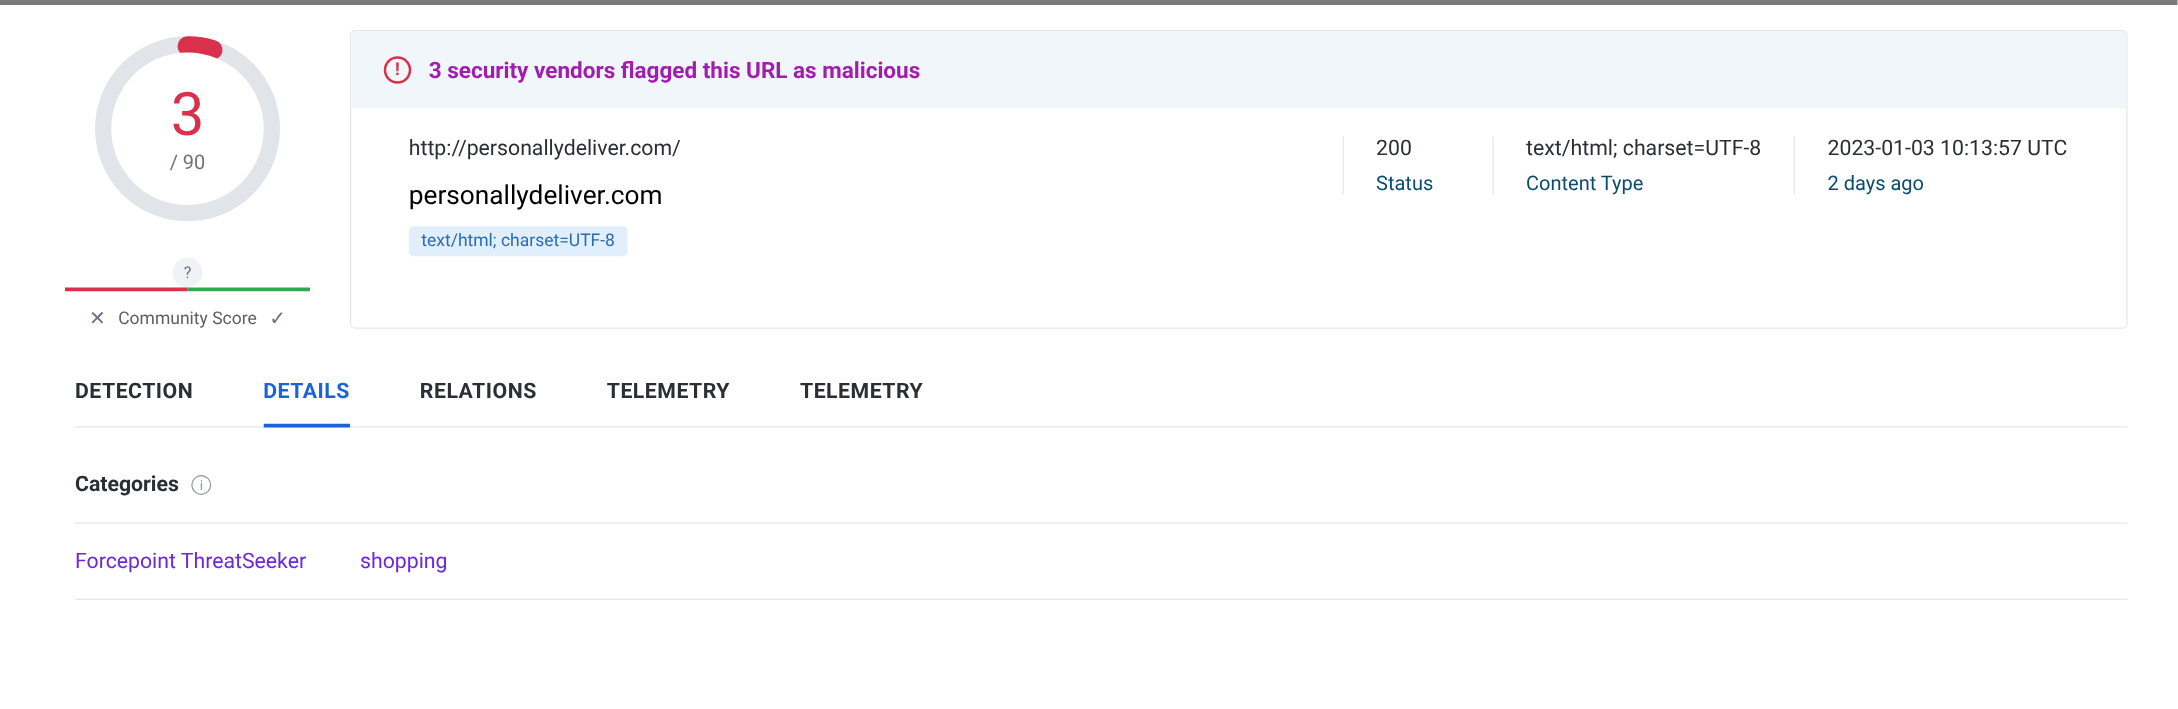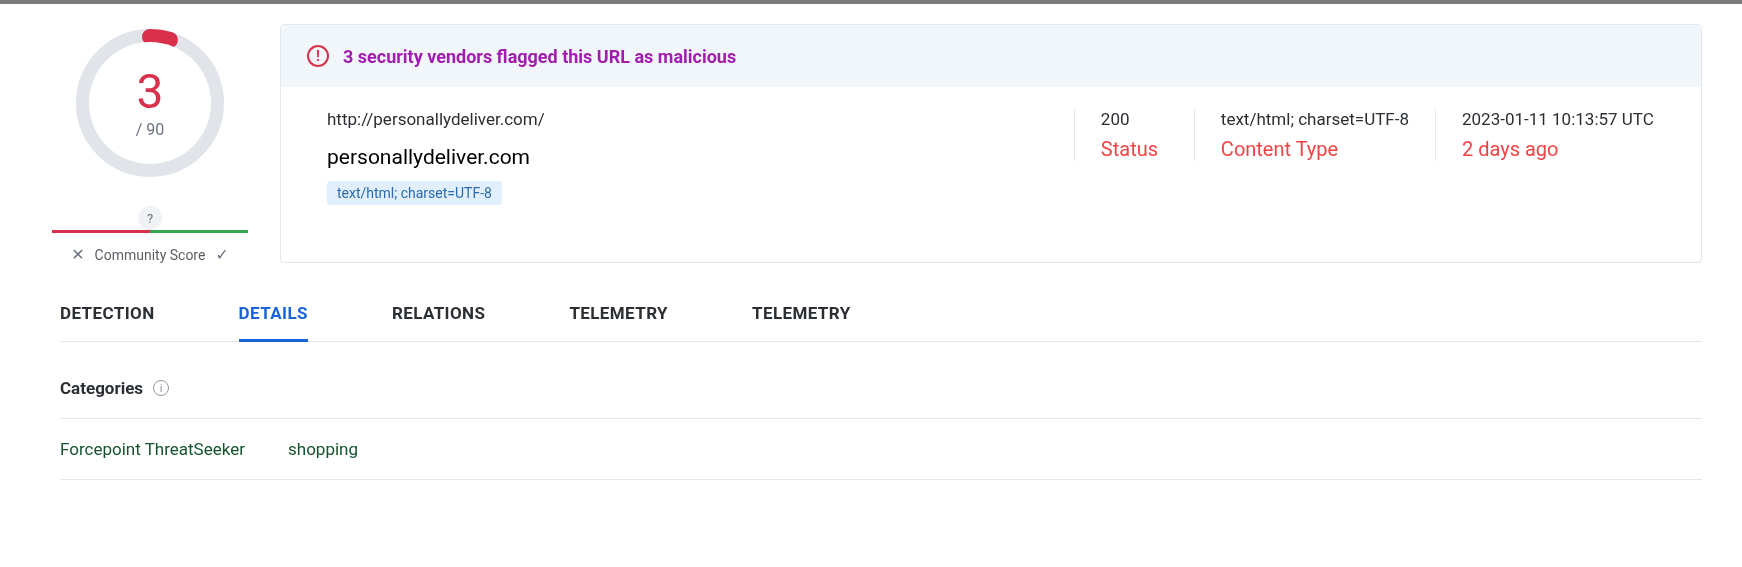--- a/index.html
+++ b/index.html
@@ -126,29 +126,29 @@
     padding: 4px 10px;
     border-radius: 4px;
   }
   .meta-cell {
     border-left: 1px solid #e4e7eb;
     padding: 0 26px;
     min-width: 120px;
   }
   .meta-cell.last { padding-right: 10px; min-width: 240px; }
   .meta-val { font-size: 17px; color: #2b2f33; margin-bottom: 8px; white-space: nowrap; }
-  .meta-label { font-size: 20px; color: #ef4444; white-space: nowrap; }
+  .meta-label { font-size: 16px; color: #0c4a6e; white-space: nowrap; }
 
   
   .tabs-wrap {
     padding: 40px 40px 0 60px;
   }
   .tabs {
     display: flex;
-    gap: 84px;
+    gap: 56px;
     border-bottom: 1px solid #e4e7eb;
   }
   .tab {
     font-size: 17px;
     font-weight: 700;
     letter-spacing: .4px;
     color: #2b2f33;
     padding: 0 0 16px 0;
     cursor: pointer;
     border-bottom: 3px solid transparent;
@@ -174,21 +174,21 @@
   .info-icon {
     width: 16px; height: 16px; border:1px solid #9198a1; border-radius:50%;
     color:#9198a1; font-size:11px; display:flex; align-items:center; justify-content:center;
   }
   .cat-row {
     display: flex;
     gap: 28px;
     padding: 20px 0 20px 0;
     border-bottom: 1px solid #e4e7eb;
     font-size: 17px;
-    color: #14532d;
+    color: #6d28d9;
   }
   .cat-vendor { min-width: 200px; }
 </style>
 </head>
 <body>
 
 <div class="main-wrap">
   <div class="score-col">
     <div class="score-ring">
       <svg viewBox="0 0 150 150">
@@ -225,21 +225,21 @@
       </div>
       <div class="meta-cell">
         <div class="meta-val">200</div>
         <div class="meta-label">Status</div>
       </div>
       <div class="meta-cell">
         <div class="meta-val">text/html; charset=UTF-8</div>
         <div class="meta-label">Content Type</div>
       </div>
       <div class="meta-cell last">
-        <div class="meta-val">2023-01-11 10:13:57 UTC</div>
+        <div class="meta-val">2023-01-03 10:13:57 UTC</div>
         <div class="meta-label">2 days ago</div>
       </div>
     </div>
   </div>
 </div>
 
 <div class="tabs-wrap">
   <div class="tabs">
     <div class="tab">DETECTION</div>
     <div class="tab active">DETAILS</div>

